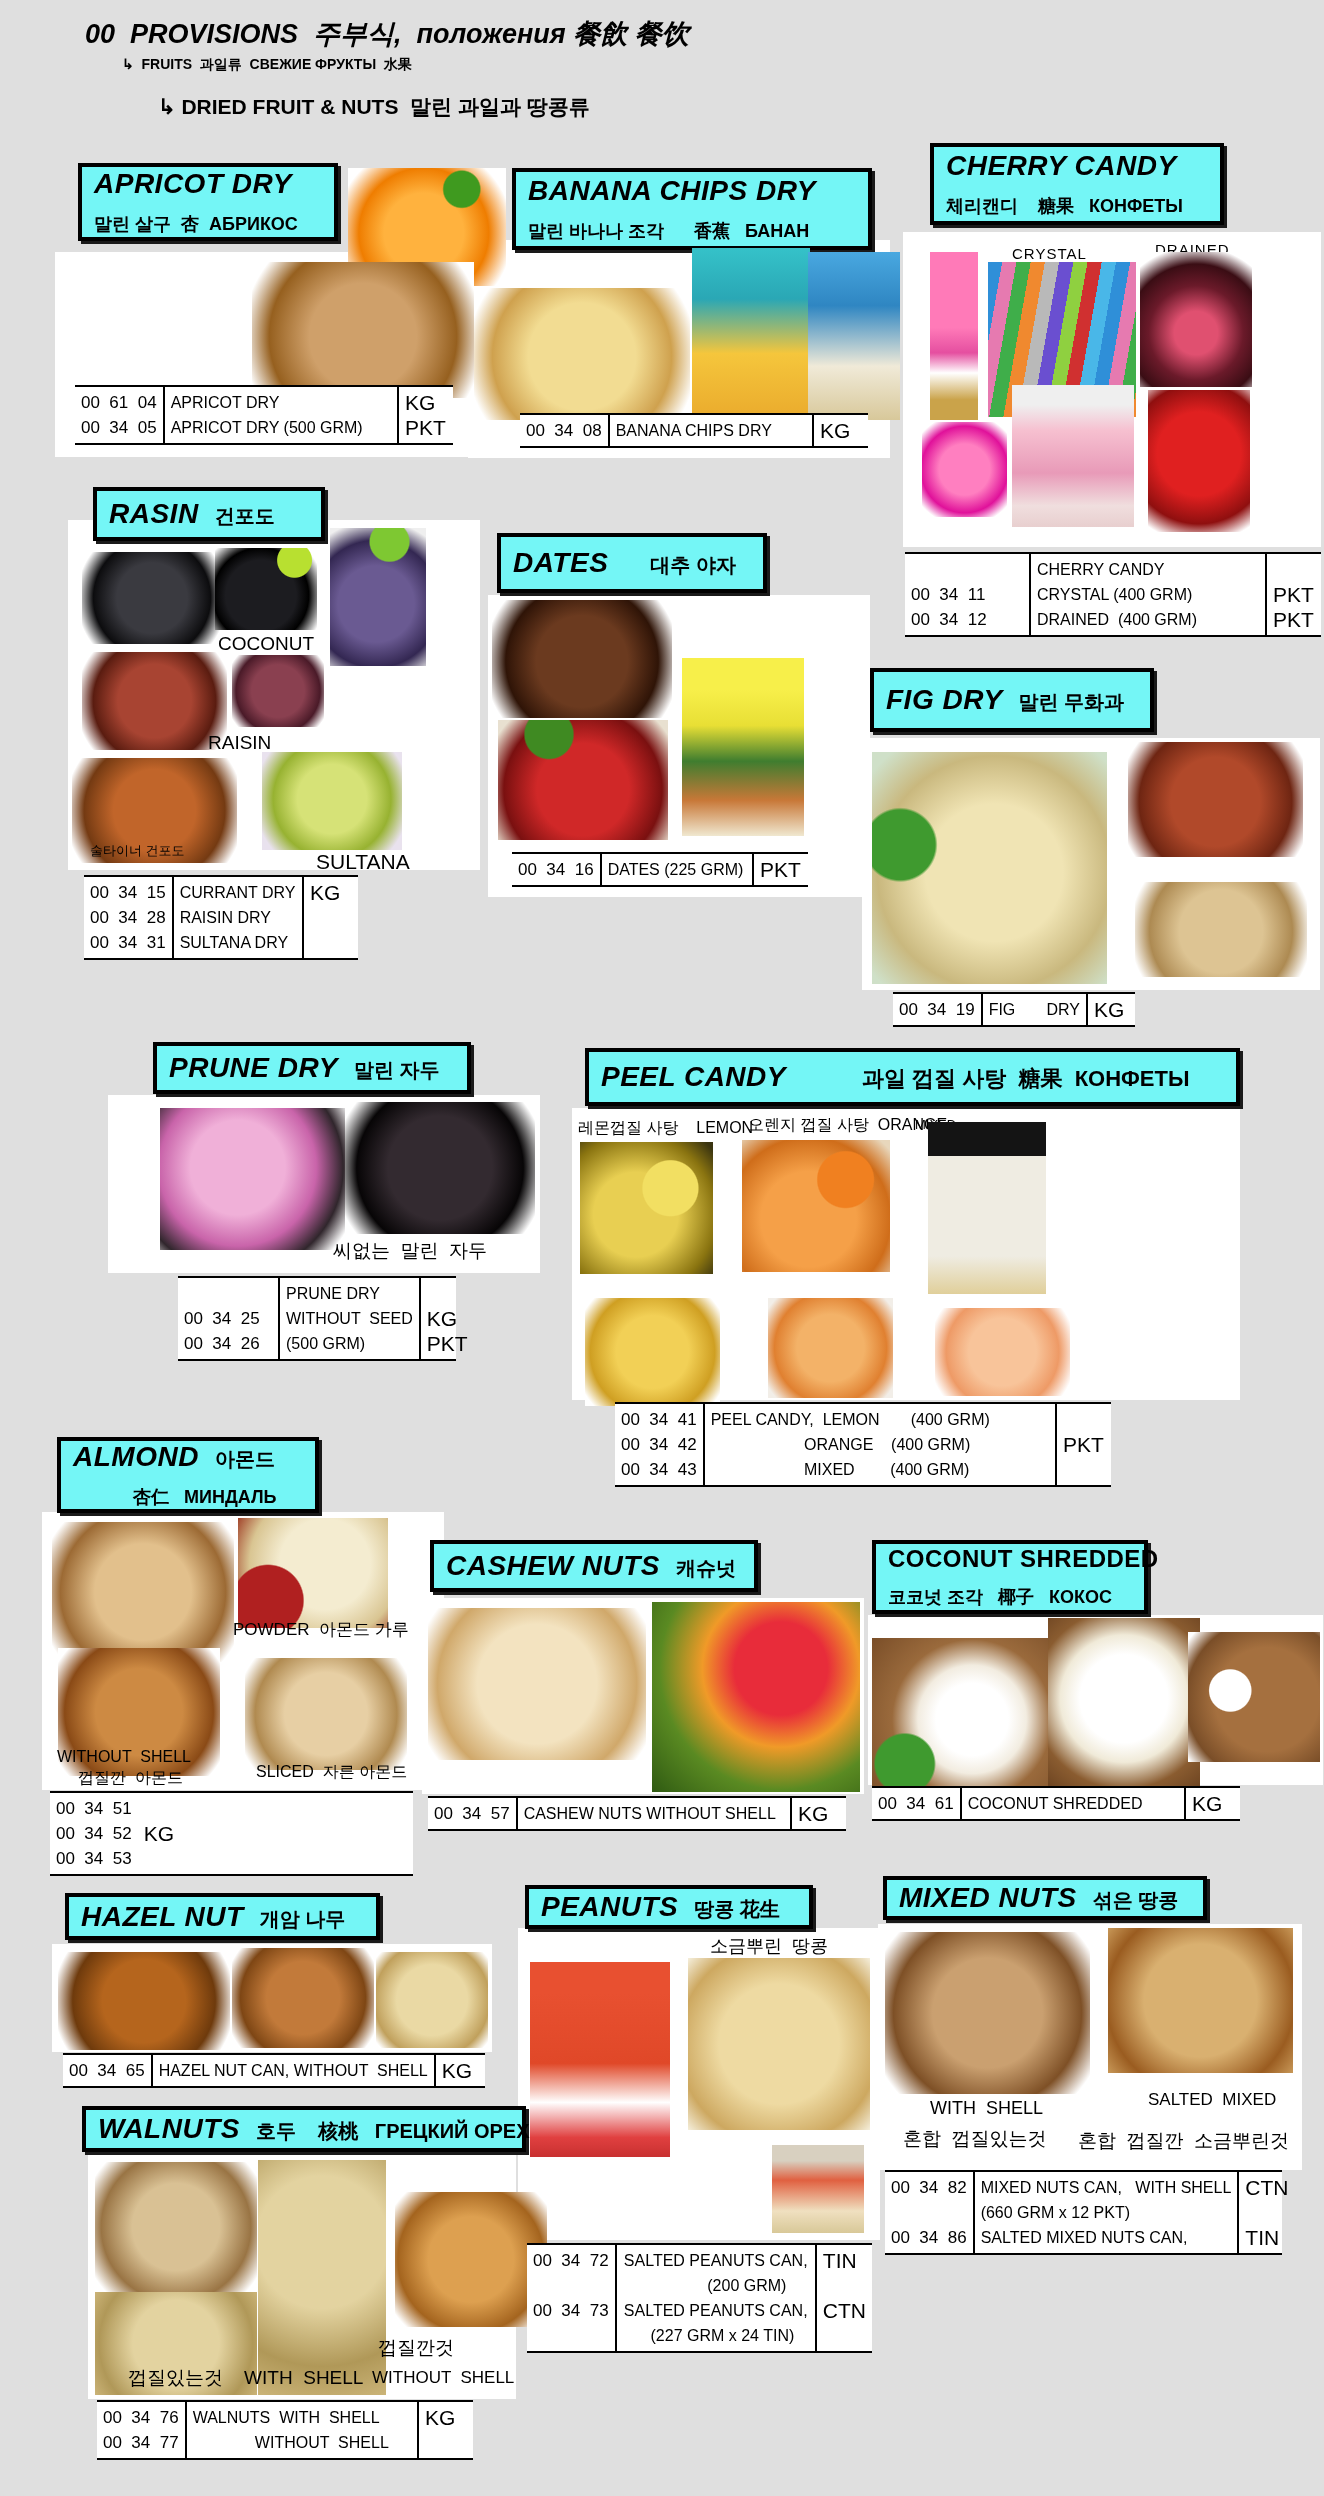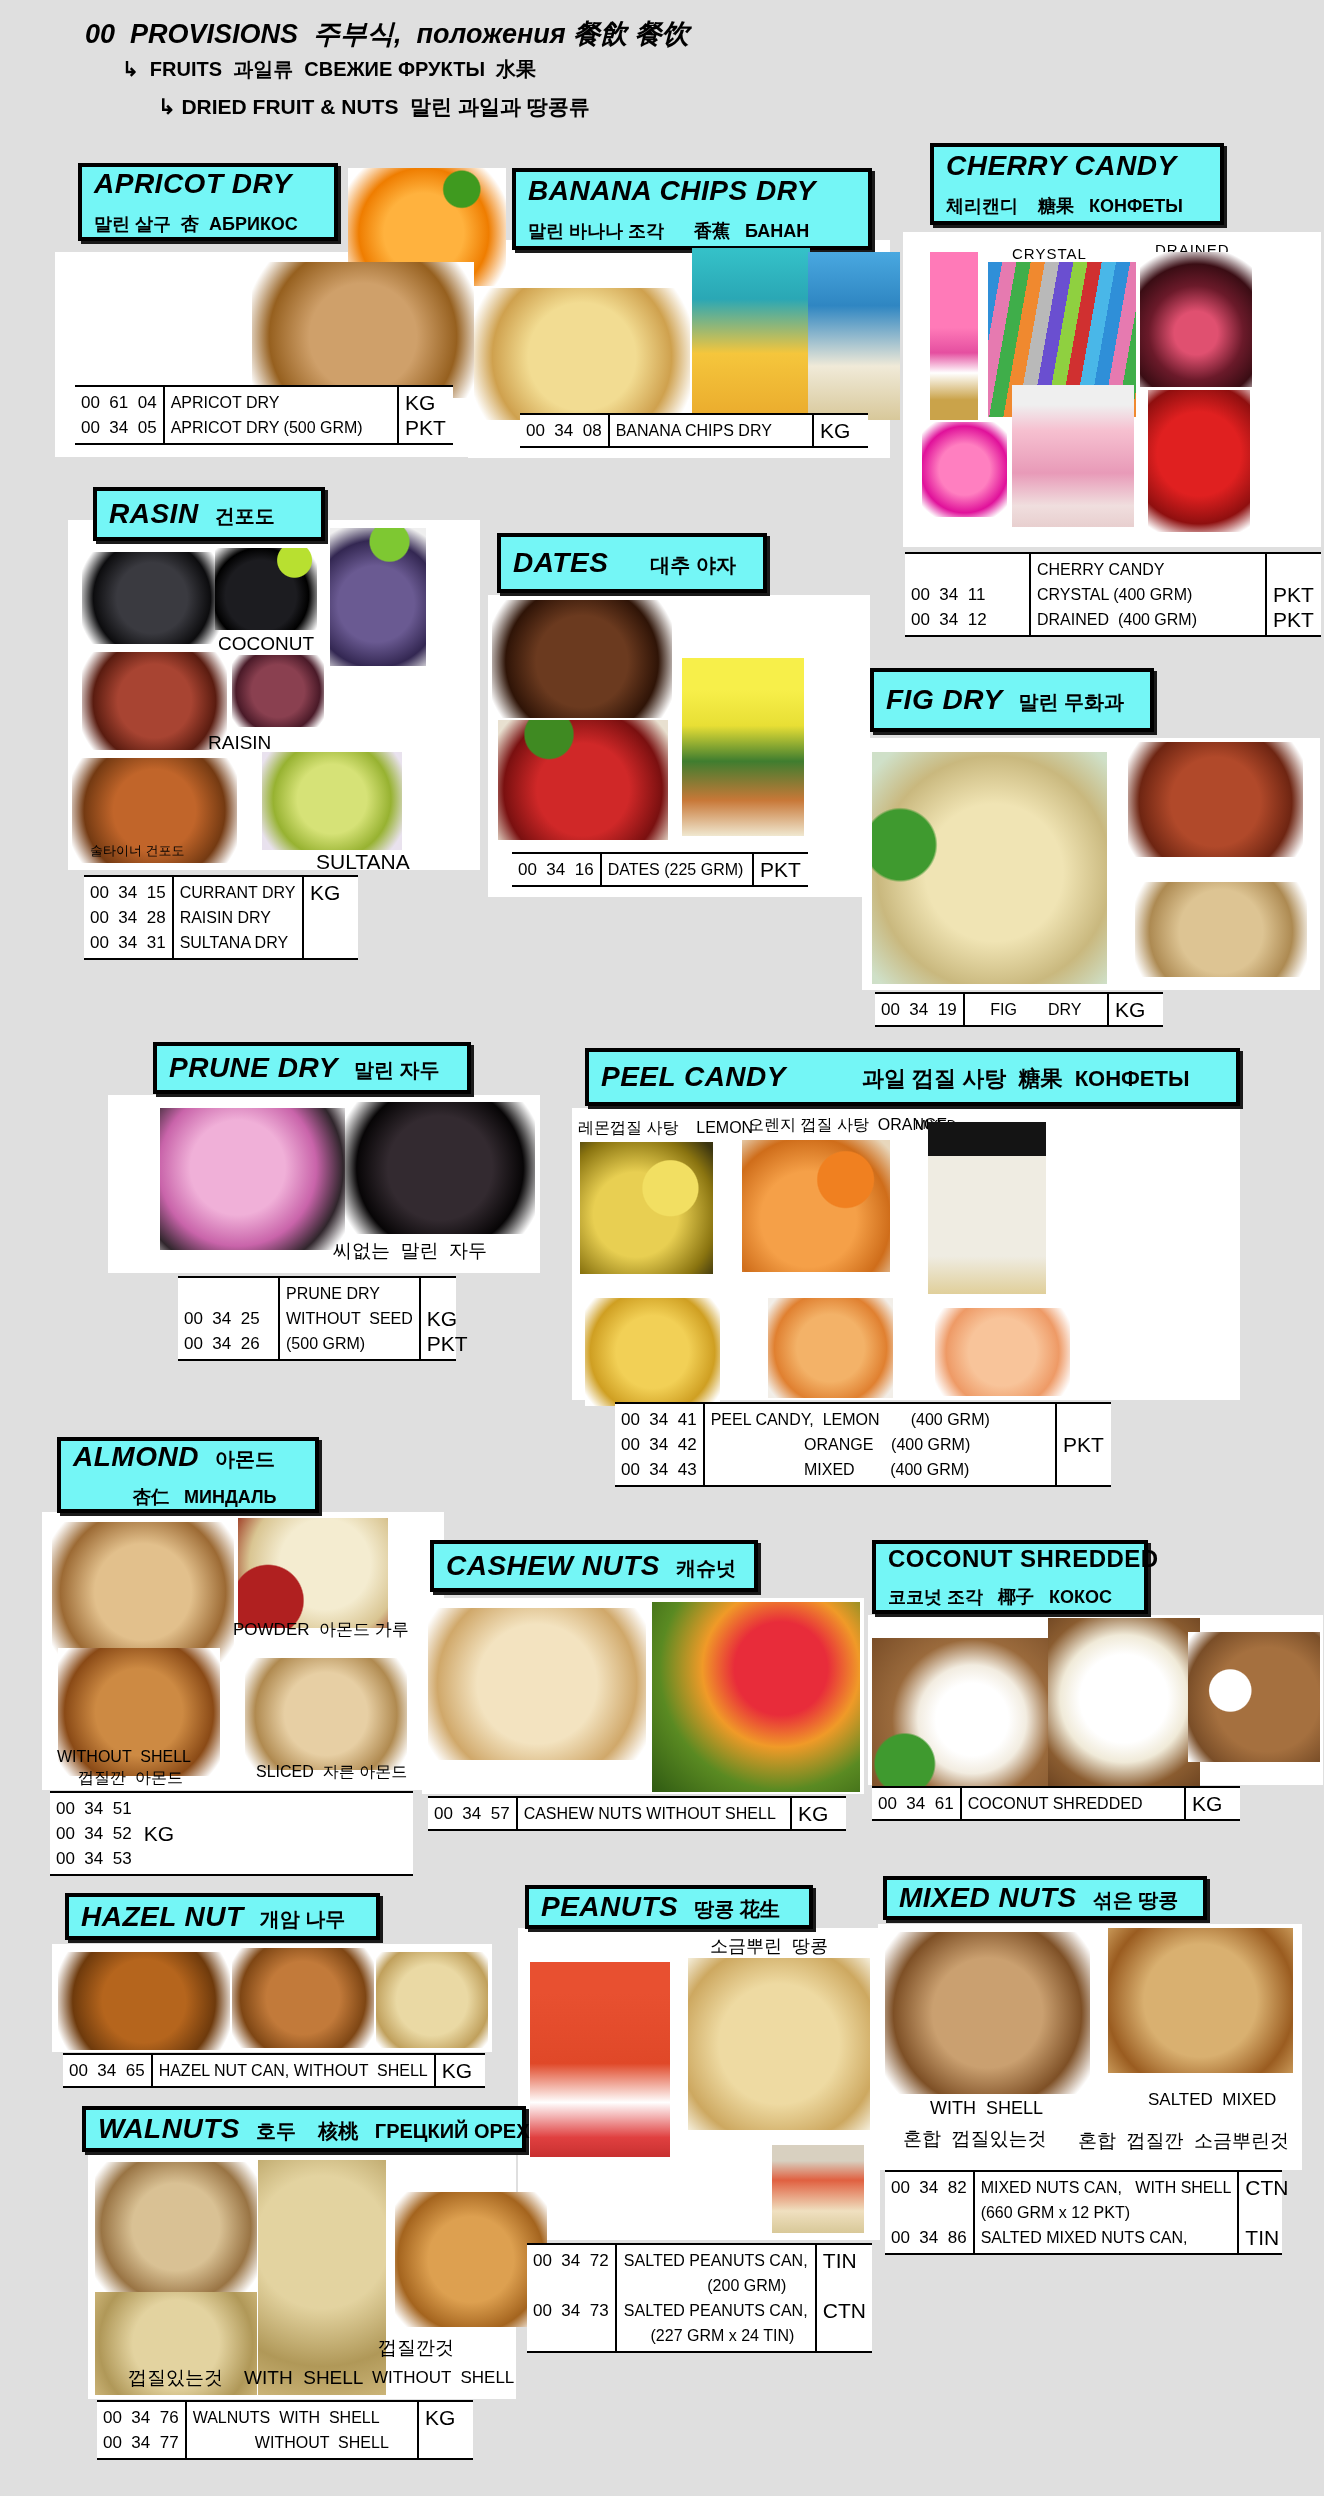--- a/index.html
+++ b/index.html
@@ -30,21 +30,21 @@
   .tbl .c-desc div,.tbl .c-code div,.tbl .c-unit div{white-space:pre;}
   .tbl .c-unit{font-size:21px;line-height:25px;min-width:42px;}
   .tbl.center .c-desc{text-align:center;}
   .ph{position:absolute;}
   .cap{position:absolute;white-space:pre;}
 </style>
 </head>
 <body>
 
 <div class="hline" style="left:85px;top:16px;font-size:27px;font-style:italic">00  PROVISIONS  주부식,  положения 餐飲 餐饮</div>
-<div class="hline" style="left:122px;top:56px;font-size:20px">↳  FRUITS  과일류  СВЕЖИЕ ФРУКТЫ  水果</div>
+<div class="hline" style="left:122px;top:56px;font-size:14px">↳  FRUITS  과일류  СВЕЖИЕ ФРУКТЫ  水果</div>
 <div class="hline" style="left:158px;top:93px;font-size:21px">↳ DRIED FRUIT &amp; NUTS  말린 과일과 땅콩류</div>
 
 <div class="card" style="left:55px;top:252px;width:455px;height:205px"></div>
 <div class="card" style="left:468px;top:240px;width:422px;height:218px"></div>
 <div class="card" style="left:903px;top:232px;width:418px;height:315px"></div>
 <div class="card" style="left:68px;top:520px;width:412px;height:350px"></div>
 <div class="card" style="left:488px;top:595px;width:382px;height:302px"></div>
 <div class="card" style="left:862px;top:738px;width:458px;height:252px"></div>
 <div class="card" style="left:108px;top:1095px;width:432px;height:178px"></div>
 <div class="card" style="left:572px;top:1108px;width:668px;height:292px"></div>
@@ -161,21 +161,21 @@
       <div>PKT</div>
     </div>
 </div>
 
 <div class="ttl" style="left:870px;top:668px;width:284px;height:64px">
   <div class="t-row1"><span class="t-en">FIG DRY</span><span class="t-kr">말린 무화과</span></div>
 </div>
 <div class="ph" style="left:872px;top:752px;width:235px;height:232px;background:radial-gradient(circle at 12% 40%, #3f9a2f 0 14%, transparent 15%),radial-gradient(circle at 52% 52%, #f0e4b4 0 40%, #c9b87e 68%, #cfe0c8 92%)"></div>
 <div class="ph" style="left:1128px;top:742px;width:175px;height:115px;background:radial-gradient(circle at 50% 52%, #b1492a 0 42%, #6e2512 72%, #fff 92%)"></div>
 <div class="ph" style="left:1135px;top:882px;width:172px;height:95px;background:radial-gradient(circle at 50% 52%, #ddc493 0 42%, #ad8a52 72%, #fff 92%)"></div>
-<div class="tbl" style="left:875px;top:992px;width:288px">
+<div class="tbl" style="left:893px;top:992px;width:242px">
   <div class="c-code"><div>00  34  19</div></div>
   <div class="c-desc center" style="text-align:center">
       <div>FIG       DRY</div>
     </div>
   <div class="c-unit">
       <div>KG</div>
     </div>
 </div>
 
 <div class="ttl" style="left:153px;top:1042px;width:318px;height:52px">

